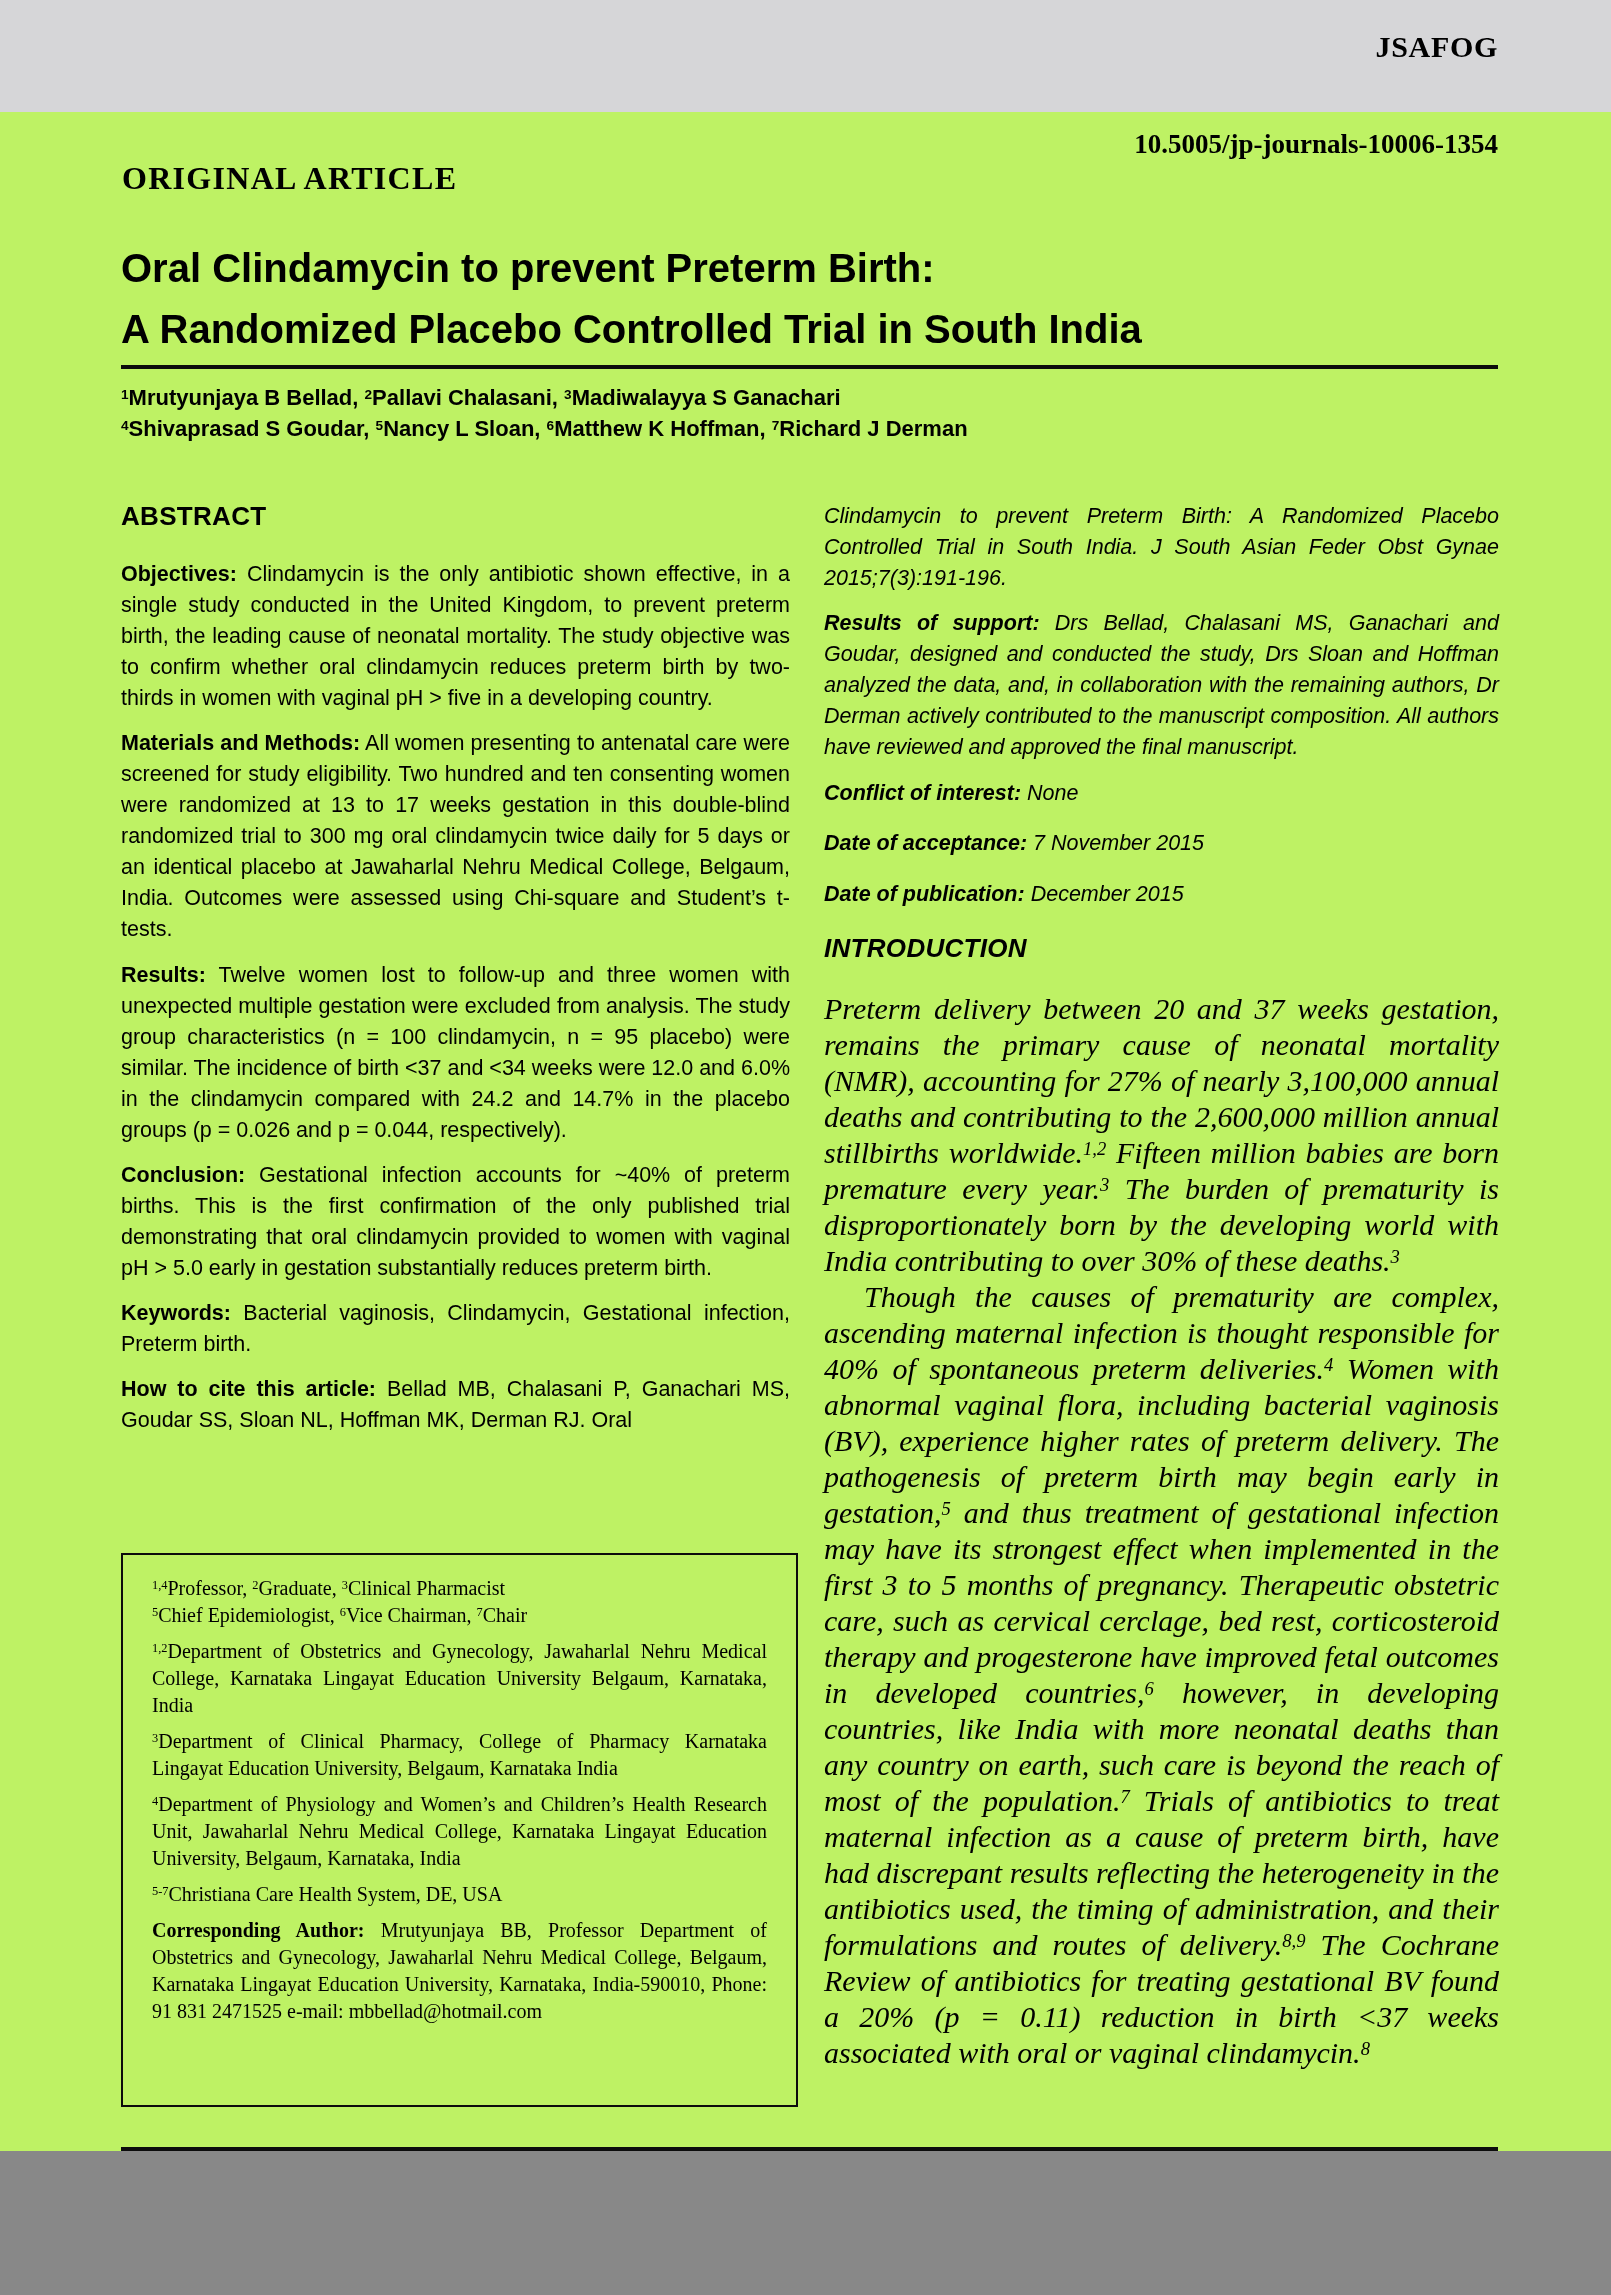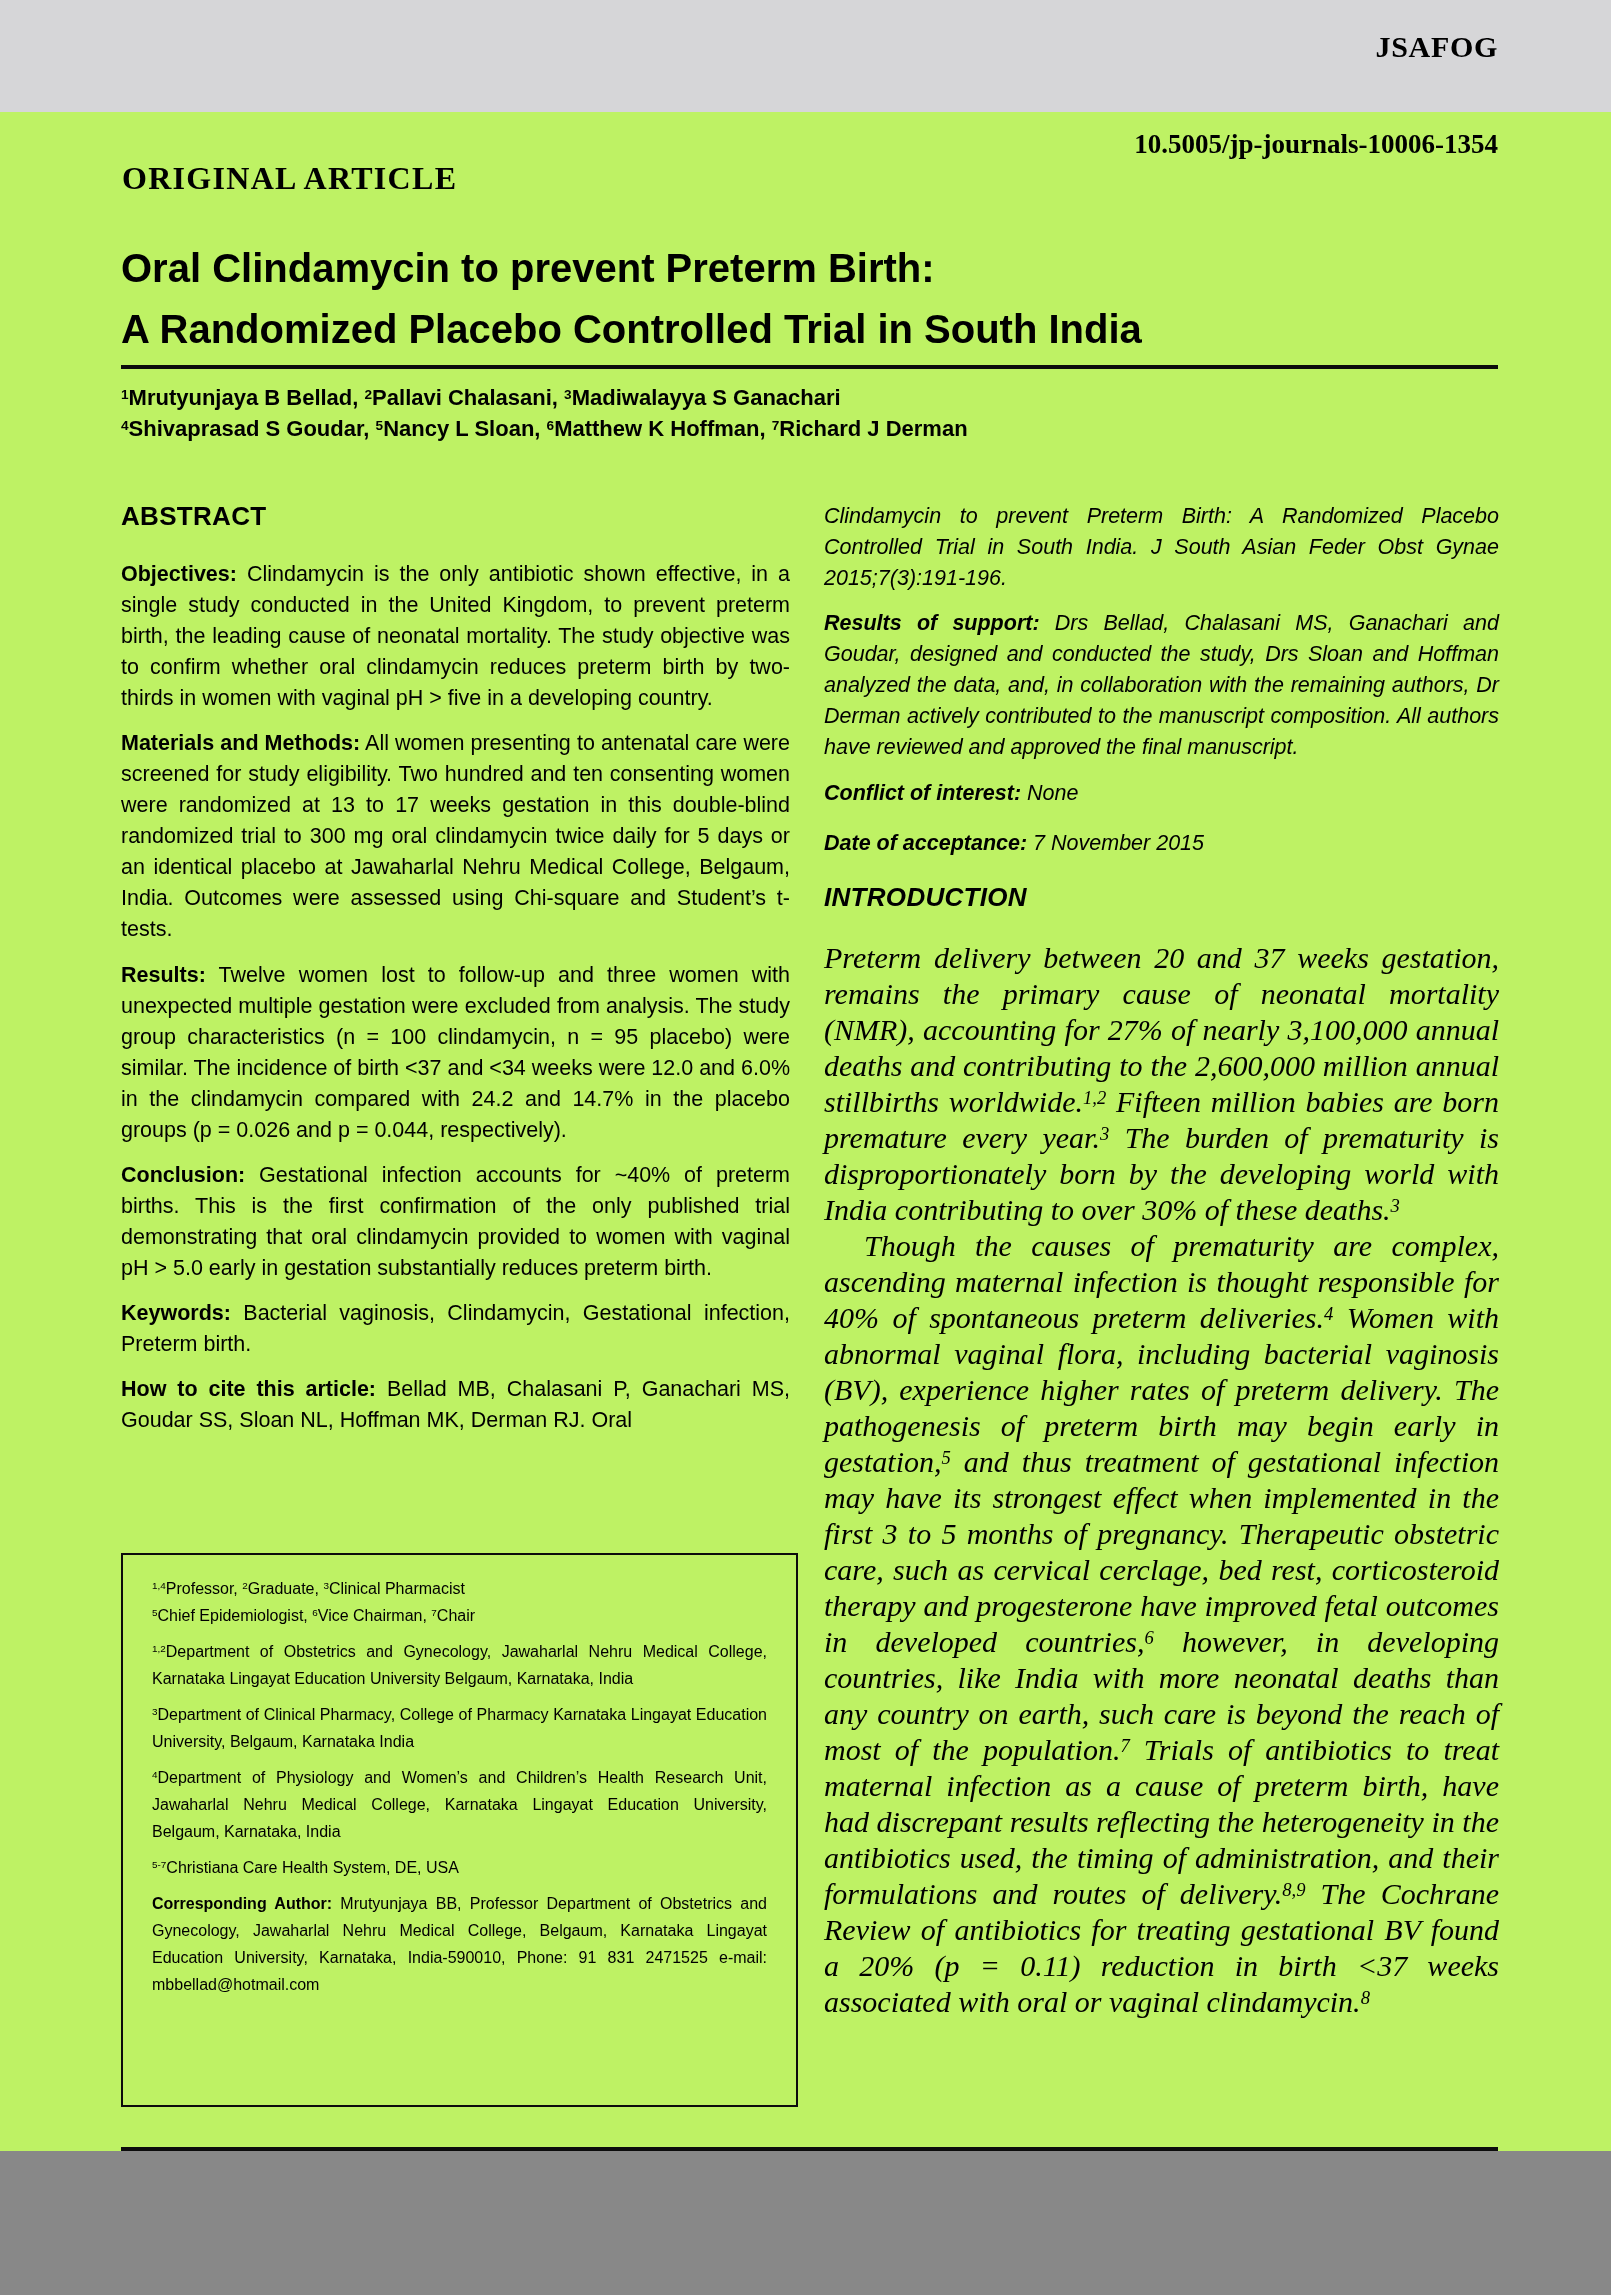--- a/index.html
+++ b/index.html
@@ -103,24 +103,25 @@
   .serifpara.indent { text-indent: 40px; }
   .affbox {
     position: absolute;
     top: 1553px; left: 121px;
     width: 677px;
     min-height: 554px;
     border: 2.6px solid #0c0c0c;
     padding: 19.5px 29px 15.6px 29px;
   }
   .affbox .apara {
-    font-size: 16px;
+    font-size: 20px;
     line-height: 27px;
     text-align: justify;
     margin-bottom: 9px;
+    font-family: Liberation Serif, serif;
   }
   .rule2 {
     position: absolute;
     top: 2147px; left: 121px;
     width: 1377px; height: 4.6px;
     background: #0c0c0c;
   }
   .footer-line {
     position: absolute;
     top: 2159px; left: 121px;
@@ -179,20 +180,21 @@
   <div class="col-right">
     <p class="para">Clindamycin to prevent Preterm Birth: A Randomized Placebo Controlled Trial in South India. J South Asian Feder Obst Gynae 2015;7(3):191-196.</p>
 
     <p class="para"><span class="b">Results of support:</span><span> Drs Bellad, Chalasani MS, Ganachari and Goudar, designed and conducted the study, Drs Sloan and Hoffman analyzed the data, and, in collaboration with the remaining authors, Dr Derman actively contributed to the manuscript composition. All authors have reviewed and approved the final manuscript.</span></p>
 
     <p class="para single"><span class="b">Conflict of interest:</span><span> None</span></p>
 
 
     <p class="para single"><span class="b">Date of acceptance:</span><span> 7 November 2015</span></p>
 
+    <p class="para single"><span class="b">Date of publication:</span><span> December 2015</span></p>
 
     <h2 class="sechead intro-head">INTRODUCTION</h2>
 
     <p class="serifpara">Preterm delivery between 20 and 37 weeks gestation, remains the primary cause of neonatal mortality (NMR), accounting for 27% of nearly 3,100,000 annual deaths and contributing to the 2,600,000 million annual stillbirths worldwide.<span class="sup">1,2</span> Fifteen million babies are born premature every year.<span class="sup">3</span> The burden of prematurity is disproportionately born by the developing world with India contributing to over 30% of these deaths.<span class="sup">3</span></p>
     <p class="serifpara indent">Though the causes of prematurity are complex, ascending maternal infection is thought responsible for 40% of spontaneous preterm deliveries.<span class="sup">4</span> Women with abnormal vaginal flora, including bacterial vaginosis (BV), experience higher rates of preterm delivery. The pathogenesis of preterm birth may begin early in gestation,<span class="sup">5</span> and thus treatment of gestational infection may have its strongest effect when implemented in the first 3 to 5 months of pregnancy. Therapeutic obstetric care, such as cervical cerclage, bed rest, corticosteroid therapy and progesterone have improved fetal outcomes in developed countries,<span class="sup">6</span> however, in developing countries, like India with more neonatal deaths than any country on earth, such care is beyond the reach of most of the population.<span class="sup">7</span> Trials of antibiotics to treat maternal infection as a cause of preterm birth, have had discrepant results reflecting the heterogeneity in the antibiotics used, the timing of administration, and their formulations and routes of delivery.<span class="sup">8,9</span> The Cochrane Review of antibiotics for treating gestational BV found a 20% (p = 0.11) reduction in birth &lt;37 weeks associated with oral or vaginal clindamycin.<span class="sup">8</span></p>
   </div>
 
   <div class="affbox">
     <p class="apara"><span><span class="sup">1,4</span>Professor, <span class="sup">2</span>Graduate, <span class="sup">3</span>Clinical Pharmacist</span><br>
     <span><span class="sup">5</span>Chief Epidemiologist, <span class="sup">6</span>Vice Chairman, <span class="sup">7</span>Chair</span></p>

